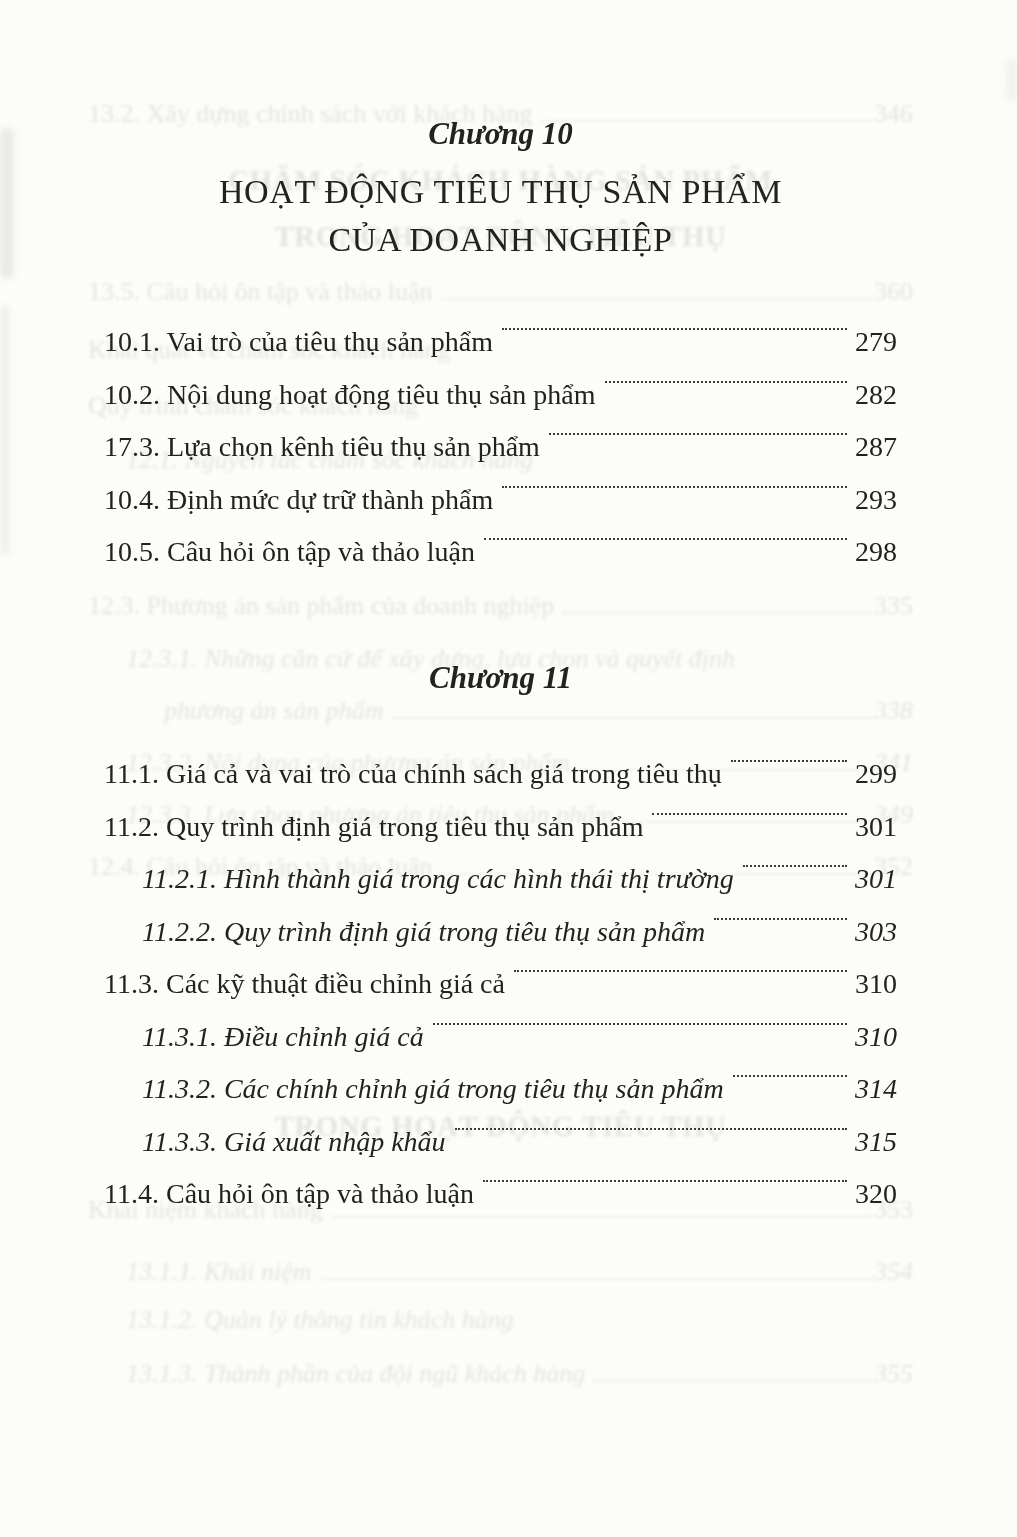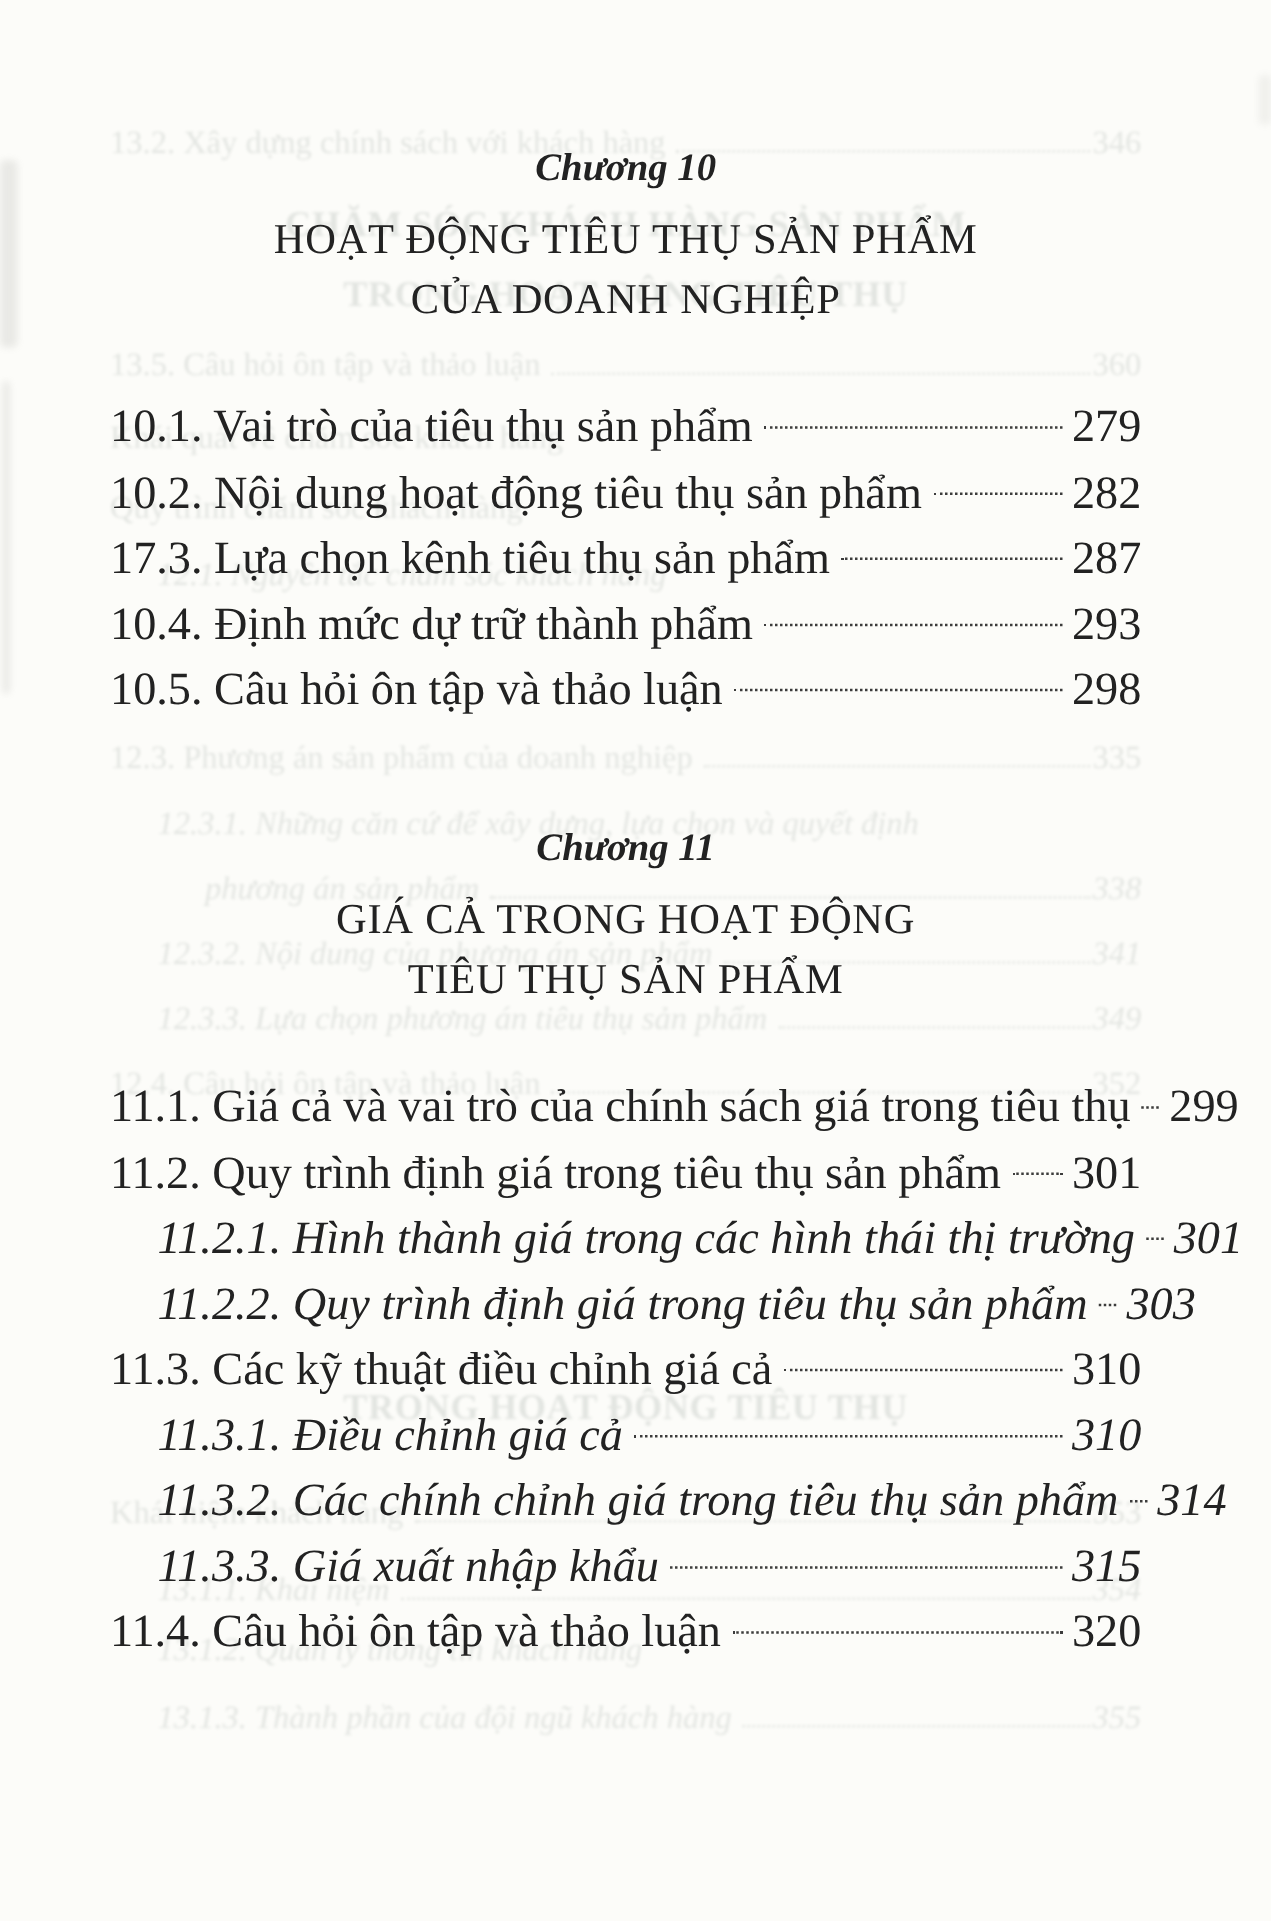--- a/index.html
+++ b/index.html
@@ -28,38 +28,38 @@
     white-space:nowrap;
   }
   .ghost-row.caps{font-weight:bold;font-size:29px;justify-content:center;letter-spacing:.5px;}
   .ghost-row.italic{font-style:italic;}
 
   
   .content{
     position:absolute;left:88px;top:0;
     width:825px;
   }
-  .section{margin:0;}
+  .section{margin:16px;}
   .section + .section{margin-top:94px;}
   .section:first-child{margin-top:116px;}
   .chapter-label{
     text-align:center;
     font-style:italic;font-weight:bold;
     font-size:31px;line-height:36px;
     margin-bottom:16px;
   }
   .chapter-title{
     text-align:center;font-weight:normal;
     font-size:34px;line-height:48px;
     letter-spacing:.6px;
   }
   .toc{margin-top:64px;}
   .toc-row{
-    display:flex;align-items:center;
-    font-size:37px;line-height:28px;
+    display:flex;align-items:flex-start;
+    font-size:28px;line-height:28px;
     margin-bottom:24.5px;
   }
   .toc-row.sub{font-style:italic;padding-left:38px;}
   .t-text{white-space:nowrap;}
   .t-leader{
     flex:1 1 auto;min-width:14px;
     border-bottom:2.6px dotted #3c3c3c;
     margin:0 2px 0 9px;
   }
   .t-page{white-space:nowrap;padding-left:6px;}
@@ -186,24 +186,20 @@
             </div>
             <div class="toc-row">
               <span class="t-text">10.5. Câu hỏi ôn tập và thảo luận</span>
               <span class="t-leader"></span>
               <span class="t-page">298</span>
             </div>
           </div>
         </div>
         <div class="section">
           <div class="chapter-label">Chương 11</div>
-          <div class="chapter-title">
-            <div>GIÁ CẢ TRONG HOẠT ĐỘNG</div>
-            <div>TIÊU THỤ SẢN PHẨM</div>
-          </div>
           <div class="toc">
             <div class="toc-row">
               <span class="t-text">11.1. Giá cả và vai trò của chính sách giá trong tiêu thụ</span>
               <span class="t-leader"></span>
               <span class="t-page">299</span>
             </div>
             <div class="toc-row">
               <span class="t-text">11.2. Quy trình định giá trong tiêu thụ sản phẩm</span>
               <span class="t-leader"></span>
               <span class="t-page">301</span>

